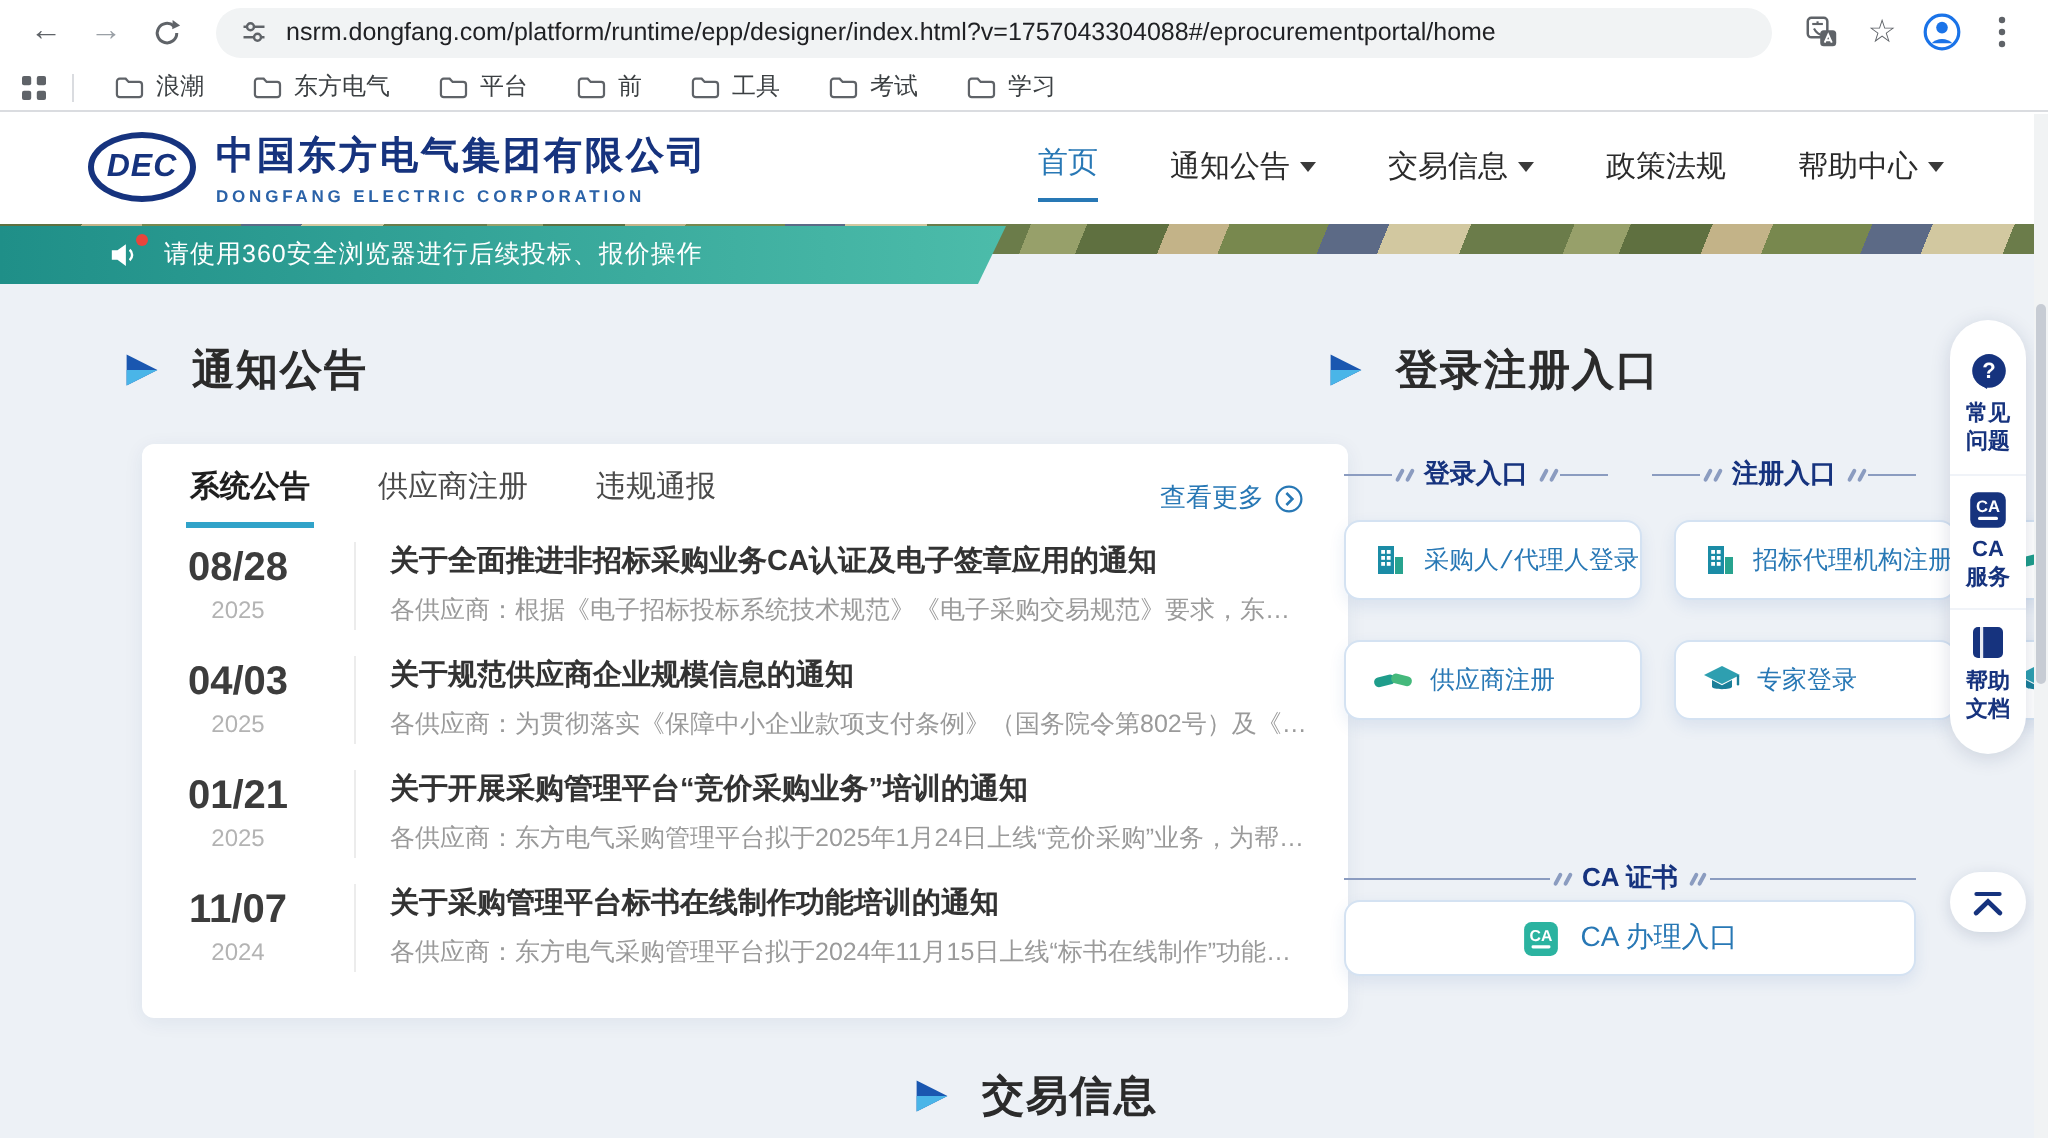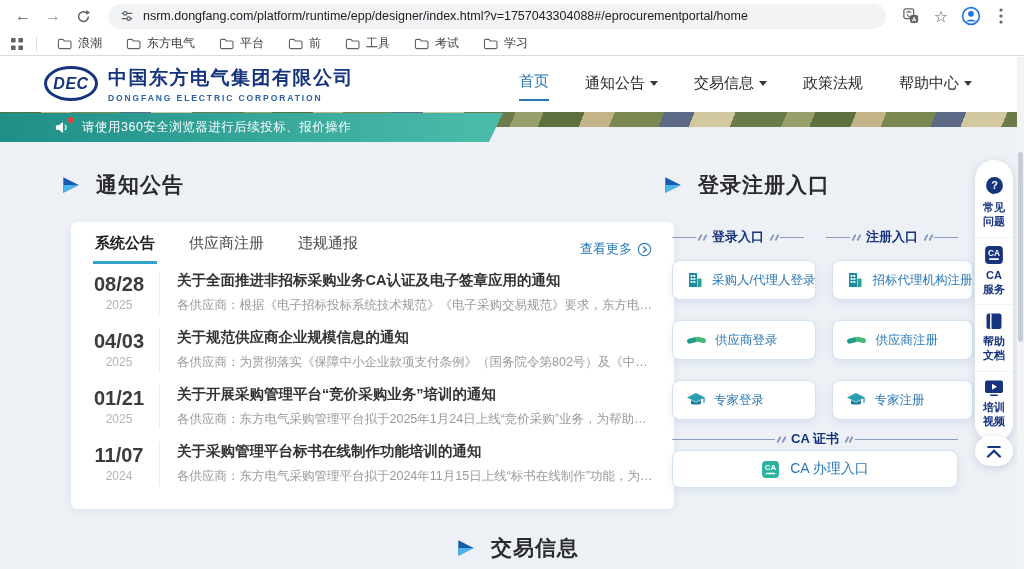--- a/index.html
+++ b/index.html
@@ -55,33 +55,33 @@
   .tabs { display:flex; align-items:flex-end; padding:0 22px; height:42px; }
   .tab { margin-right:30px; font-size:15px; color:#4a4a4a; padding:11px 2px 8px; cursor:pointer;
     border-bottom:3px solid transparent; }
   .tab.active { font-weight:bold; color:#1f1f1f; border-bottom-color:#31a3c9; }
   .view-more { margin-left:auto; display:flex; align-items:center; gap:5px; color:var(--c-blue,#2878b5);
     font-size:13px; cursor:pointer; padding-bottom:6px; }
   .notice-row { display:flex; align-items:center; height:57px; padding:0 20px 0 8px; cursor:pointer; }
   .date-col { width:80px; text-align:center; flex:none; }
   .n-date { font-size:20px; font-weight:bold; color:#3c3c3c; }
   .n-year { font-size:12px; color:#b3b3b3; margin-top:2px; }
-  .n-body { flex:1; min-width:0; border-left:1px solid #ececec; padding-left:17px; margin-left:0;
+  .n-body { flex:1; min-width:0; border-left:1px solid #ececec; padding-left:17px; margin-left:18px;
     align-self:center; height:44px; display:flex; flex-direction:column; justify-content:center; }
   .n-title { font-size:14.5px; font-weight:bold; color:#333; white-space:nowrap; overflow:hidden; text-overflow:ellipsis; }
   .n-desc { font-size:12.5px; color:#9a9a9a; margin-top:7px; white-space:nowrap; overflow:hidden; text-overflow:ellipsis; }
 
   
   .entry-row { position:absolute; left:672px; top:101px; width:286px; display:flex; gap:22px; }
   .entry-col { flex:1; display:flex; align-items:center; gap:3px; }
   .dline { flex:1; height:1px; background:#8b9cc0; }
   .tick { width:1.5px; height:7px; background:#8b9cc0; transform:rotate(28deg); border-radius:1px; flex:none; }
   .entry-label { font-size:13px; font-weight:bold; color:var(--c-navy,#16337e); margin:0 4px; white-space:nowrap; }
   .btn-grid { position:absolute; left:672px; top:133px; width:286px; display:grid;
-    grid-template-columns:1fr 1fr; column-gap:16px; row-gap:20px; }
+    grid-template-columns:1fr 1fr 1fr; column-gap:16px; row-gap:20px;font-family:Liberation Mono, monospace; }
   .entry-btn { height:40px; display:flex; align-items:center; gap:8px; padding-left:13px;
     background:#fff; border:1px solid #d4e2f2; border-radius:8px; cursor:pointer;
     box-shadow:0 3px 8px rgba(40,90,170,.10); font-size:12.5px; color:var(--c-blue,#2878b5);
     font-family:inherit; white-space:nowrap; }
   .ca-div { position:absolute; left:672px; top:303px; width:286px; }
   .ca-btn { position:absolute; left:672px; top:323px; width:286px; height:38px; display:flex;
     align-items:center; justify-content:center; gap:10px; background:#fff; border:1px solid #d4e2f2;
     border-radius:8px; cursor:pointer; box-shadow:0 3px 8px rgba(40,90,170,.10);
     font-size:14px; color:var(--c-blue,#2878b5); font-family:inherit; }
 
@@ -444,28 +444,20 @@
         </svg>
         <span class="rail-label">CA服务</span>
       </div>
       <div class="rail-item">
         <svg width="20" height="19" viewBox="0 0 20 19">
           <rect x="2.5" y="1.5" width="15" height="15.5" rx="2.5" fill="#16337e"></rect>
           <rect x="6" y="1.5" width="1.6" height="15.5" fill="#fff" opacity=".9"></rect>
         </svg>
         <span class="rail-label">帮助文档</span>
       </div>
-      <div class="rail-item">
-        <svg width="20" height="18" viewBox="0 0 20 18">
-          <rect x="1" y="1.5" width="18" height="12.5" rx="2" fill="#16337e"></rect>
-          <polygon points="8,4.8 13,7.8 8,10.8" fill="#fff"></polygon>
-          <rect x="6" y="15.4" width="8" height="1.7" rx=".8" fill="#16337e"></rect>
-        </svg>
-        <span class="rail-label">培训视频</span>
-      </div>
     </div>
 
     <div class="backtop">
       <svg width="20" height="13" viewBox="0 0 22 14">
         <rect x="3.5" y="1" width="15" height="2.2" rx="1.1" fill="#16337e"></rect>
         <path d="M4.5,12.5 L11,6.2 L17.5,12.5" stroke="#16337e" stroke-width="2.6" fill="none" stroke-linecap="round"></path>
       </svg>
     </div>
   </div>
 

